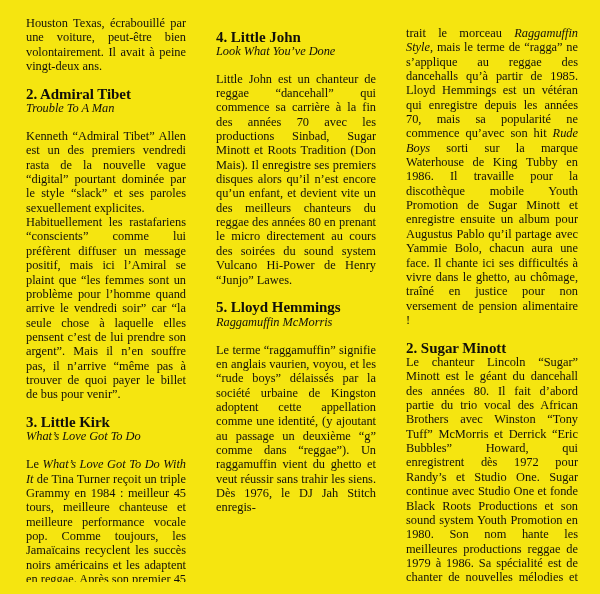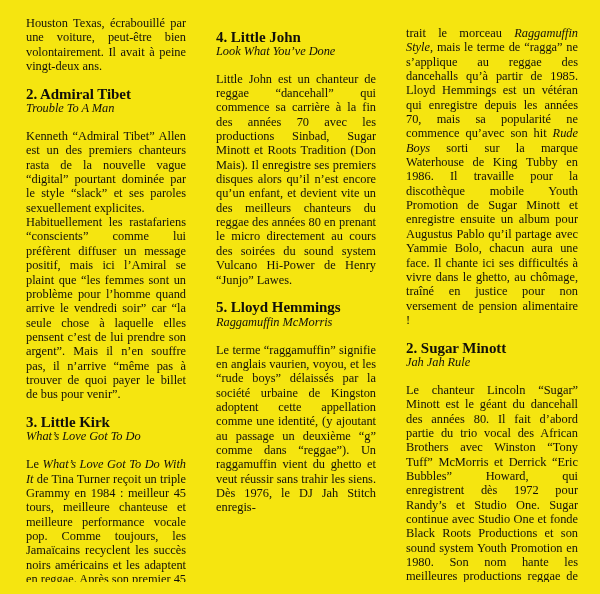--- a/index.html
+++ b/index.html
@@ -84,21 +84,21 @@
 <div id="page">
   <div class="columns">
 
     <div class="col">
 
       <p class="body-text first-block">Houston Texas, écrabouillé par une voiture, peut-être bien volontairement. Il avait à peine vingt-deux ans.</p>
 
       <div>
         <div class="track-head">2. Admiral Tibet</div>
         <div class="track-sub">Trouble To A Man</div>
-        <p class="body-text">Kenneth “Admiral Tibet” Allen est un des premiers chanteurs rasta de la nouvelle vague “digital” pourtant dominée par le style “slack” et ses paroles sexuellement explicites.</p>
+        <p class="body-text">Kenneth “Admiral Tibet” Allen est un des premiers vendredi rasta de la nouvelle vague “digital” pourtant dominée par le style “slack” et ses paroles sexuellement explicites.</p>
         <p class="body-text">Habituellement les rastafariens “conscients” comme lui préfèrent diffuser un message positif, mais ici l’Amiral se plaint que “les femmes sont un problème pour l’homme quand arrive le vendredi soir” car “la seule chose à laquelle elles pensent c’est de lui prendre son argent”. Mais il n’en souffre pas, il n’arrive “même pas à trouver de quoi payer le billet de bus pour venir”.</p>
       </div>
 
       <div>
         <div class="track-head">3. Little Kirk</div>
         <div class="track-sub">What’s Love Got To Do</div>
         <p class="body-text">Le <i><i>What’s Love Got To Do</i> With It</i> de Tina Turner reçoit un triple Grammy en 1984 : meilleur 45 tours, meilleure chanteuse et meilleure performance vocale pop. Comme toujours, les Jamaïcains recyclent les succès noirs américains et les adaptent en reggae. Après son premier 45 tours  sur le rythme “digital” , c’est le</p>
       </div>
 
     </div>
@@ -119,20 +119,19 @@
       </div>
 
     </div>
 
     <div class="col third">
 
       <p class="body-text first-block">trait le morceau <i>Raggamuffin Style</i>, mais le terme de “ragga” ne s’applique au reggae des dancehalls qu’à partir de 1985. Lloyd Hemmings est un vétéran qui enregistre depuis les années 70, mais sa popularité ne commence qu’avec son hit <i>Rude Boys</i> sorti sur la marque Waterhouse de King Tubby en 1986. Il travaille pour la discothèque mobile Youth Promotion de Sugar Minott et enregistre ensuite un album pour Augustus Pablo qu’il partage avec Yammie Bolo, chacun aura une face. Il chante ici ses difficultés à vivre dans le ghetto, au chômage, traîné en justice pour non versement de pension alimentaire !</p>
 
       <div>
         <div class="track-head">2. Sugar Minott</div>
-        <div class="track-sub">Jah Jah Rule</div>
         <p class="body-text">Le chanteur Lincoln “Sugar” Minott est le géant du dancehall des années 80. Il fait d’abord partie du trio vocal des African Brothers avec Winston “Tony Tuff” McMorris et Derrick “Eric Bubbles” Howard, qui enregistrent dès 1972 pour Randy’s et Studio One. Sugar continue avec Studio One et fonde Black Roots Productions et son sound system Youth Promotion en 1980. Son nom hante les meilleures productions reggae de 1979 à 1986. Sa spécialité est de chanter de nouvelles mélodies et de nou-</p>
       </div>
 
     </div>
 
   </div>
 </div>
 
 </body></html>

